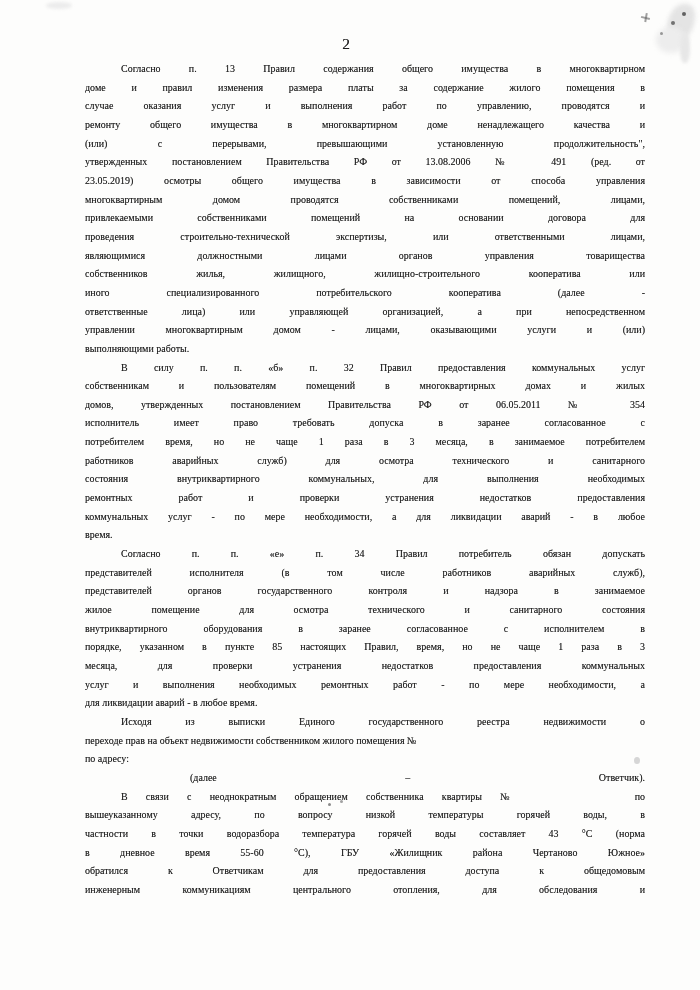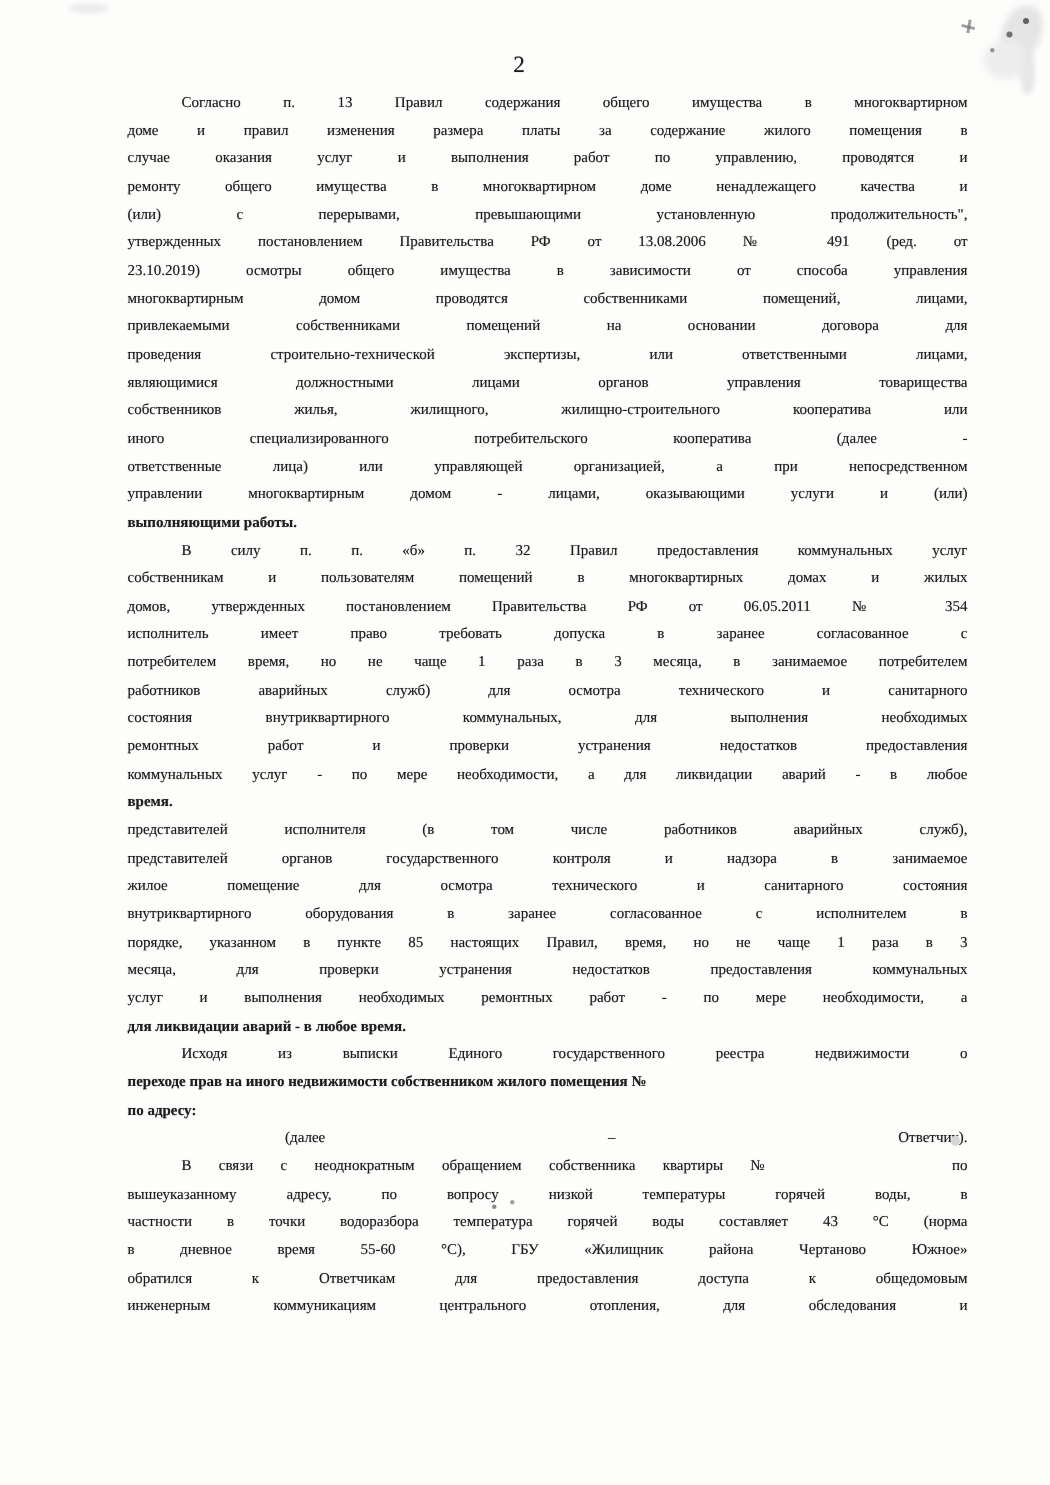--- a/index.html
+++ b/index.html
@@ -21,21 +21,21 @@
   .content{
     position:absolute;top:60px;left:85px;width:560px;
     font-size:10px;line-height:18.65px;
     text-shadow:0 0 .6px rgba(25,25,25,.5);
   }
   .line{
     text-align:justify;
     text-align-last:justify;
     text-justify:inter-word;
   }
-  .line.left{text-align-last:left;font-weight:bold;}
+  .line.left{text-align-last:left;}
   .line.indent{text-indent:36px;}
   .responder-line{
     text-align:right;
     padding-left:105px;
   }
   
   .artifact{position:absolute;pointer-events:none;}
   .smudge-tl{
     left:46px;top:2px;width:26px;height:7px;
     background:#ececec;border-radius:50%;filter:blur(1.5px);
@@ -88,21 +88,21 @@
   <div class="pageno">2</div>
 
   <div class="content">
     <section>
         <div class="line indent">Согласно п. 13 Правил содержания общего имущества в многоквартирном</div>
         <div class="line">доме и правил изменения размера платы за содержание жилого помещения в</div>
         <div class="line">случае оказания услуг и выполнения работ по управлению, проводятся и</div>
         <div class="line">ремонту общего имущества в многоквартирном доме ненадлежащего качества и</div>
         <div class="line">(или) с перерывами, превышающими установленную продолжительность",</div>
         <div class="line">утвержденных постановлением Правительства РФ от 13.08.2006 № 491 (ред. от</div>
-        <div class="line">23.10.2019) осмотры общего имущества в зависимости от способа управления</div>
+        <div class="line">23.05.2019) осмотры общего имущества в зависимости от способа управления</div>
         <div class="line">многоквартирным домом проводятся собственниками помещений, лицами,</div>
         <div class="line">привлекаемыми собственниками помещений на основании договора для</div>
         <div class="line">проведения строительно-технической экспертизы, или ответственными лицами,</div>
         <div class="line">являющимися должностными лицами органов управления товарищества</div>
         <div class="line">собственников жилья, жилищного, жилищно-строительного кооператива или</div>
         <div class="line">иного специализированного потребительского кооператива (далее -</div>
         <div class="line">ответственные лица) или управляющей организацией, а при непосредственном</div>
         <div class="line">управлении многоквартирным домом - лицами, оказывающими услуги и (или)</div>
         <div class="line left">выполняющими работы.</div>
       </section>
@@ -112,32 +112,33 @@
         <div class="line">домов, утвержденных постановлением Правительства РФ от 06.05.2011 № 354</div>
         <div class="line">исполнитель имеет право требовать допуска в заранее согласованное с</div>
         <div class="line">потребителем время, но не чаще 1 раза в 3 месяца, в занимаемое потребителем</div>
         <div class="line">работников аварийных служб) для осмотра технического и санитарного</div>
         <div class="line">состояния внутриквартирного коммунальных, для выполнения необходимых</div>
         <div class="line">ремонтных работ и проверки устранения недостатков предоставления</div>
         <div class="line">коммунальных услуг - по мере необходимости, а для ликвидации аварий - в любое</div>
         <div class="line left">время.</div>
       </section>
     <section>
+        <div class="line indent">Согласно п. п. «е» п. 34 Правил потребитель обязан допускать</div>
         <div class="line">представителей исполнителя (в том числе работников аварийных служб),</div>
         <div class="line">представителей органов государственного контроля и надзора в занимаемое</div>
         <div class="line">жилое помещение для осмотра технического и санитарного состояния</div>
         <div class="line">внутриквартирного оборудования в заранее согласованное с исполнителем в</div>
         <div class="line">порядке, указанном в пункте 85 настоящих Правил, время, но не чаще 1 раза в 3</div>
         <div class="line">месяца, для проверки устранения недостатков предоставления коммунальных</div>
         <div class="line">услуг и выполнения необходимых ремонтных работ - по мере необходимости, а</div>
         <div class="line left">для ликвидации аварий - в любое время.</div>
       </section>
     <section>
         <div class="line indent">Исходя из выписки Единого государственного реестра недвижимости о</div>
-        <div class="line left">переходе прав на иного недвижимости собственником жилого помещения №</div>
+        <div class="line left">переходе прав на объект недвижимости собственником жилого помещения №</div>
         <div class="line left">по адресу:</div>
       </section>
     <div class="line responder-line">(далее – Ответчик).</div>
     <section>
         <div class="line indent">В связи с неоднократным обращением собственника квартиры №&nbsp;&nbsp;&nbsp;&nbsp;&nbsp;&nbsp;по</div>
         <div class="line">вышеуказанному адресу, по вопросу низкой температуры горячей воды, в</div>
         <div class="line">частности в точки водоразбора температура горячей воды составляет 43 °С (норма</div>
         <div class="line">в дневное время 55-60 °С), ГБУ «Жилищник района Чертаново Южное»</div>
         <div class="line">обратился к Ответчикам для предоставления доступа к общедомовым</div>
         <div class="line">инженерным коммуникациям центрального отопления, для обследования и</div>

